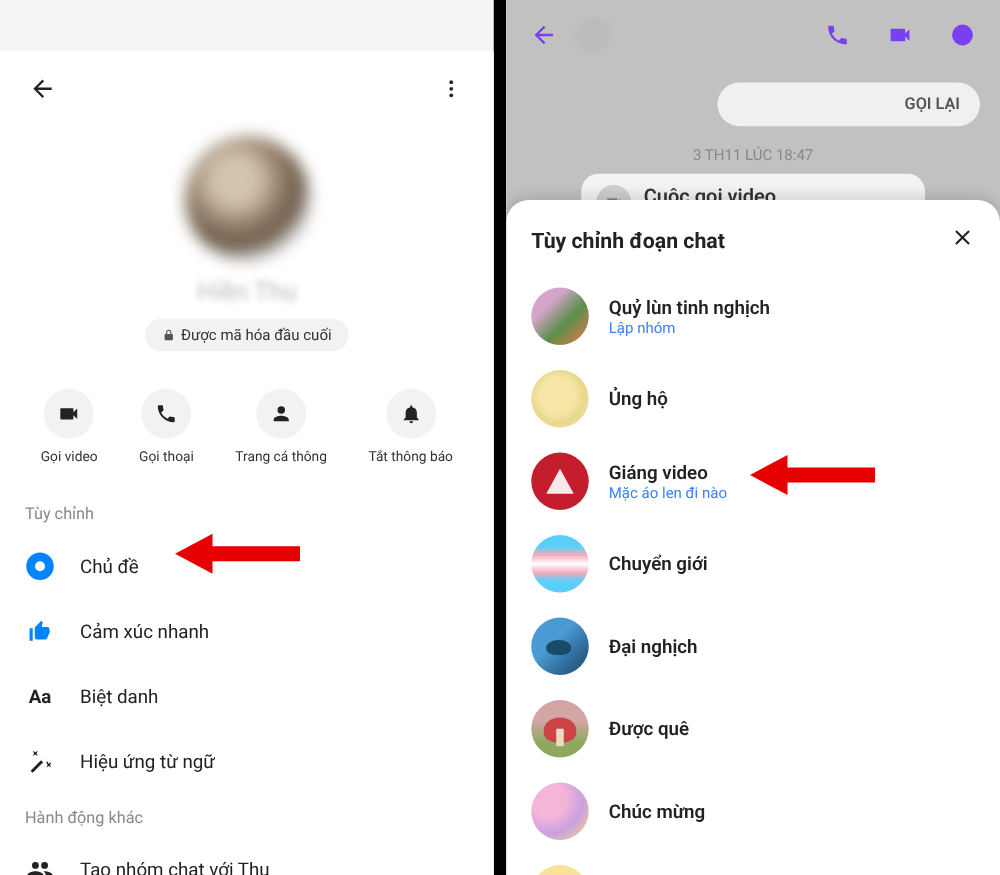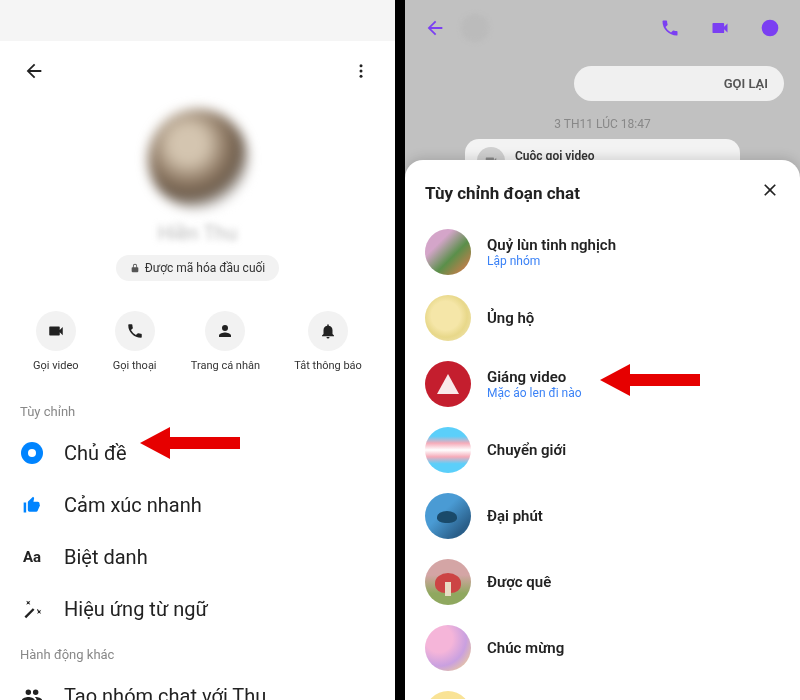--- a/index.html
+++ b/index.html
@@ -16,40 +16,40 @@
     .avatar-blur { width: 100px; height: 100px; border-radius: 50%; background: radial-gradient(circle at 40% 35%, #d4c5b0 20%, #8a7560 45%, #6a5a4a 60%, #ddd 75%); filter: blur(6px); margin-bottom: 12px; }
     .profile-name { font-size: 20px; color: #bbb; filter: blur(3px); margin-bottom: 10px; }
     .encrypt-pill { background: #f2f2f2; border-radius: 14px; padding: 6px 14px; font-size: 12px; color: #333; display: flex; align-items: center; gap: 5px; }
     .actions-row { display: flex; justify-content: space-around; padding: 10px 16px 20px; }
     .action-item { display: flex; flex-direction: column; align-items: center; gap: 8px; cursor: pointer; }
     .action-circle { width: 40px; height: 40px; border-radius: 50%; background: #f2f2f2; display: flex; align-items: center; justify-content: center; }
     .action-label { font-size: 11px; color: #333; text-align: center; white-space: nowrap; }
     .section-title { font-size: 13px; color: #888; padding: 12px 20px 8px; }
     .menu-item { display: flex; align-items: center; gap: 20px; padding: 14px 20px; cursor: pointer; }
     .menu-icon { width: 24px; height: 24px; display: flex; align-items: center; justify-content: center; }
-    .menu-label { font-size: 20px; color: #222; }
+    .menu-label { font-size: 15px; color: #222; }
     .theme-icon { width: 22px; height: 22px; border-radius: 50%; background: #0084ff; display:flex; align-items:center; justify-content:center; }
     .theme-icon::after { content:''; width:8px; height:8px; border-radius:50%; background:#fff; }
     .thumb-icon { color: #0084ff; font-size: 18px; }
     .aa-icon { font-weight: 700; font-size: 15px; color:#222; }
     .magic-icon { font-size: 16px; color:#222; }
     .red-arrow { position: absolute; left: 140px; top: 384px; pointer-events:none; }
 
     
     .right-header { display: flex; align-items: center; justify-content: space-between; padding: 14px 16px; }
     .right-header-left { display: flex; align-items: center; gap: 12px; }
     .avatar-sm-blur { width: 28px; height: 28px; border-radius: 50%; background:#bbb; filter: blur(2px); }
     .hdr-icons { display: flex; gap: 22px; }
     .hdr-icons svg { fill: #7b3ff2; }
     .callback-bubble { background:#f0f0f0; border-radius: 18px; display:flex; margin: 10px 16px 16px auto; width: 210px; align-items:center; padding: 10px 16px; }
     .callback-inner { font-size: 13px; font-weight:600; color:#555; margin-left:auto;text-align:center; }
     .timestamp { text-align:center; font-size:12px; color:#888; margin: 8px 0; }
     .vid-row { display:flex; align-items:center; gap:10px; background:#f3f3f3; border-radius:14px; margin: 8px 60px 12px; padding: 8px 12px; }
     .vid-circle { width:28px; height:28px; border-radius:50%; background:#d0d0d0; display:flex; align-items:center; justify-content:center; }
-    .vid-text { font-size:12px; font-weight:600; color:#333; }
+    .vid-text { font-size:16px; font-weight:600; color:#333; }
     .vid-sub { font-size:10px; color:#888; }
 
     .sheet { position:absolute; bottom:0; left:0; right:0; top:160px; background:#fff; border-radius: 18px 18px 0 0; padding: 16px 0 0; box-shadow: 0 -2px 12px rgba(0,0,0,0.15); }
     .sheet-header { display:flex; justify-content:space-between; align-items:center; padding: 4px 20px 14px; }
     .sheet-title { font-size: 17px; font-weight:700; color:#222; }
     .close-x { font-size: 22px; font-weight:700; cursor:pointer; }
     .theme-list { max-height: 480px; overflow:hidden; }
     .theme-item { display:flex; align-items:center; gap:16px; padding: 10px 20px; cursor:pointer; }
     .theme-thumb { width: 46px; height:46px; border-radius:50%; flex-shrink:0; display:flex; align-items:center; justify-content:center; overflow:hidden; }
     .theme-text { display:flex; flex-direction:column; }
@@ -118,21 +118,21 @@
           </svg>
         </div>
       <span class="action-label">Gọi thoại</span>
     </div>
     <div class="action-item">
       <div class="action-circle">
           <svg width="18" height="18" viewBox="0 0 24 24">
             <path d="M12 12a4 4 0 1 0-4-4 4 4 0 0 0 4 4zm0 2c-2.7 0-8 1.3-8 4v2h16v-2c0-2.7-5.3-4-8-4z" fill="#222"></path>
           </svg>
         </div>
-      <span class="action-label">Trang cá nhân</span>
+      <span class="action-label">Trang cá thông</span>
     </div>
     <div class="action-item">
       <div class="action-circle">
           <svg width="18" height="18" viewBox="0 0 24 24">
             <path d="M12 22a2 2 0 0 0 2-2h-4a2 2 0 0 0 2 2zm6-6V11a6 6 0 0 0-5-5.9V4a1 1 0 0 0-2 0v1.1A6 6 0 0 0 6 11v5l-2 2v1h16v-1z" fill="#222"></path>
           </svg>
         </div>
       <span class="action-label">Tắt thông báo</span>
     </div>
   </div>
@@ -274,21 +274,21 @@
       </div>
       <div class="theme-item">
         <div class="theme-thumb thumb-trans"></div>
         <div class="theme-text">
           <span class="theme-name">Chuyển giới</span>
         </div>
       </div>
       <div class="theme-item">
         <div class="theme-thumb thumb-ocean"></div>
         <div class="theme-text">
-          <span class="theme-name">Đại phút</span>
+          <span class="theme-name">Đại nghịch</span>
         </div>
       </div>
       <div class="theme-item">
         <div class="theme-thumb thumb-country"></div>
         <div class="theme-text">
           <span class="theme-name">Được quê</span>
         </div>
       </div>
       <div class="theme-item">
         <div class="theme-thumb thumb-celebrate"></div>

